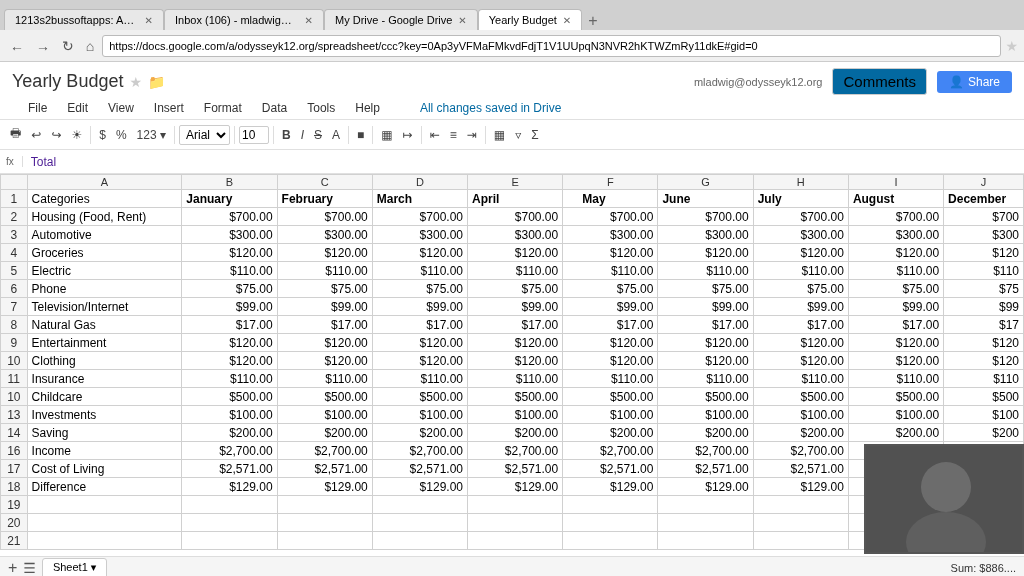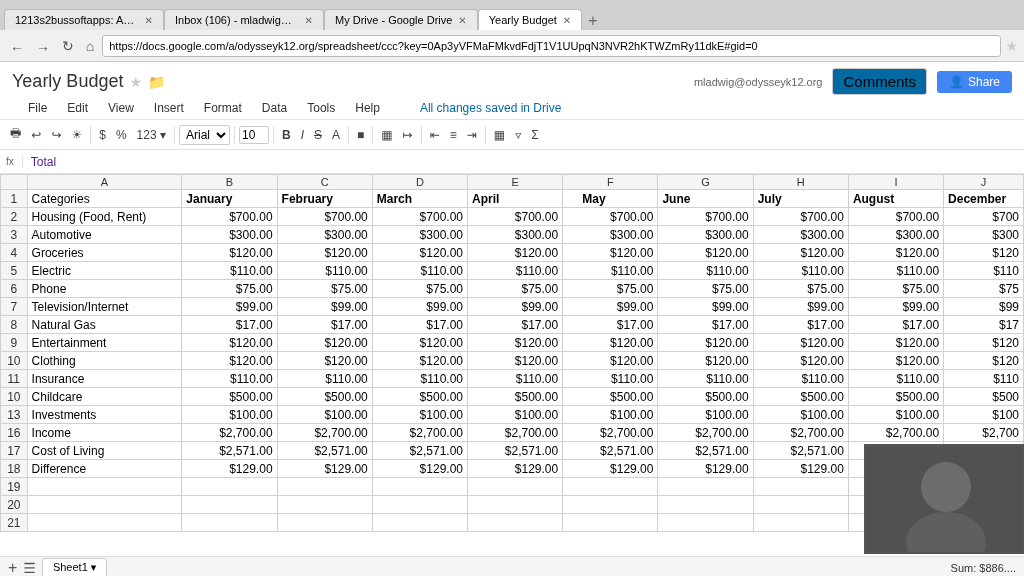--- a/index.html
+++ b/index.html
@@ -352,20 +352,33 @@
               <td class="num">$100.00</td>
               <td class="num">$100.00</td>
               <td class="num">$100.00</td>
               <td class="num">$100.00</td>
               <td class="num">$100.00</td>
               <td class="num">$100.00</td>
               <td class="num">$100.00</td>
               <td class="num">$100</td>
             </tr>
             <tr>
+              <td class="row-header">14</td>
+              <td class="col-a">Saving</td>
+              <td class="num">$200.00</td>
+              <td class="num">$200.00</td>
+              <td class="num">$200.00</td>
+              <td class="num">$200.00</td>
+              <td class="num">$200.00</td>
+              <td class="num">$200.00</td>
+              <td class="num">$200.00</td>
+              <td class="num">$200.00</td>
+              <td class="num">$200</td>
+            </tr>
+            <tr>
               <td class="row-header">16</td>
               <td class="col-a">Income</td>
               <td class="num">$2,700.00</td>
               <td class="num">$2,700.00</td>
               <td class="num">$2,700.00</td>
               <td class="num">$2,700.00</td>
               <td class="num">$2,700.00</td>
               <td class="num">$2,700.00</td>
               <td class="num">$2,700.00</td>
               <td class="num">$2,700.00</td>

